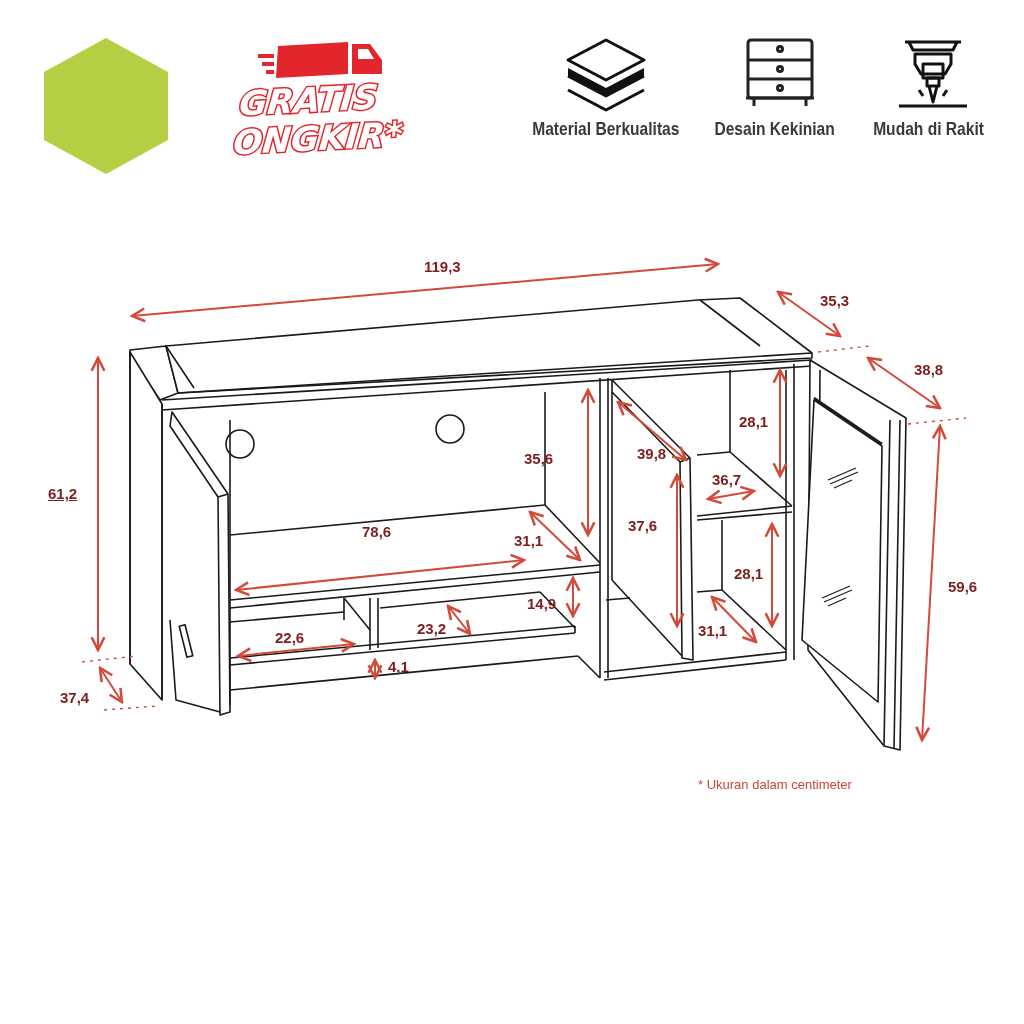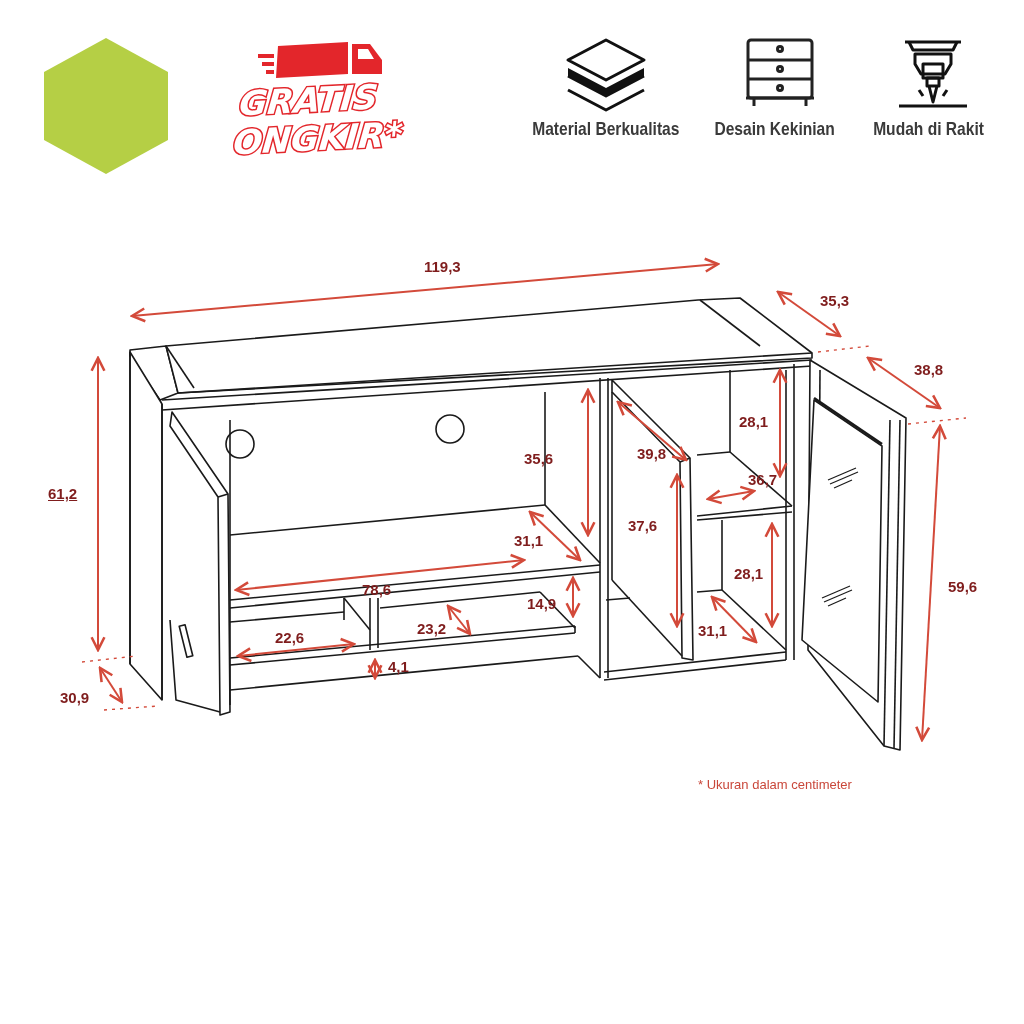--- a/index.html
+++ b/index.html
@@ -201,29 +201,29 @@
     <line x1="908" y1="424" x2="966" y2="418"></line>
     <line x1="82" y1="662" x2="136" y2="656"></line>
     <line x1="104" y1="710" x2="158" y2="706"></line>
   </g>
 </svg>
 
 <div class="dim" style="left:424px;top:258px;">119,3</div>
 <div class="dim" style="left:820px;top:292px;">35,3</div>
 <div class="dim" style="left:914px;top:361px;">38,8</div>
 <div class="dim" style="left:48px;top:485px;text-decoration:underline;">61,2</div>
-<div class="dim" style="left:60px;top:689px;">30,9</div>
+<div class="dim" style="left:60px;top:689px;">37,4</div>
 <div class="dim" style="left:948px;top:578px;">59,6</div>
 <div class="dim" style="left:524px;top:450px;">35,6</div>
-<div class="dim" style="left:362px;top:581px;">78,6</div>
+<div class="dim" style="left:362px;top:523px;">78,6</div>
 <div class="dim" style="left:514px;top:532px;">31,1</div>
 <div class="dim" style="left:275px;top:629px;">22,6</div>
 <div class="dim" style="left:417px;top:620px;">23,2</div>
 <div class="dim" style="left:527px;top:595px;">14,9</div>
 <div class="dim" style="left:388px;top:658px;">4,1</div>
 <div class="dim" style="left:618px;top:445px;margin-left:19px;">39,8</div>
 <div class="dim" style="left:628px;top:517px;">37,6</div>
 <div class="dim" style="left:739px;top:413px;">28,1</div>
-<div class="dim" style="left:712px;top:471px;margin-left:36px;">36,7</div>
+<div class="dim" style="left:712px;top:471px;">36,7</div>
 <div class="dim" style="left:734px;top:565px;">28,1</div>
 <div class="dim" style="left:698px;top:622px;">31,1</div>
 
 <div class="footnote">* Ukuran dalam centimeter</div>
 
 </body></html>

